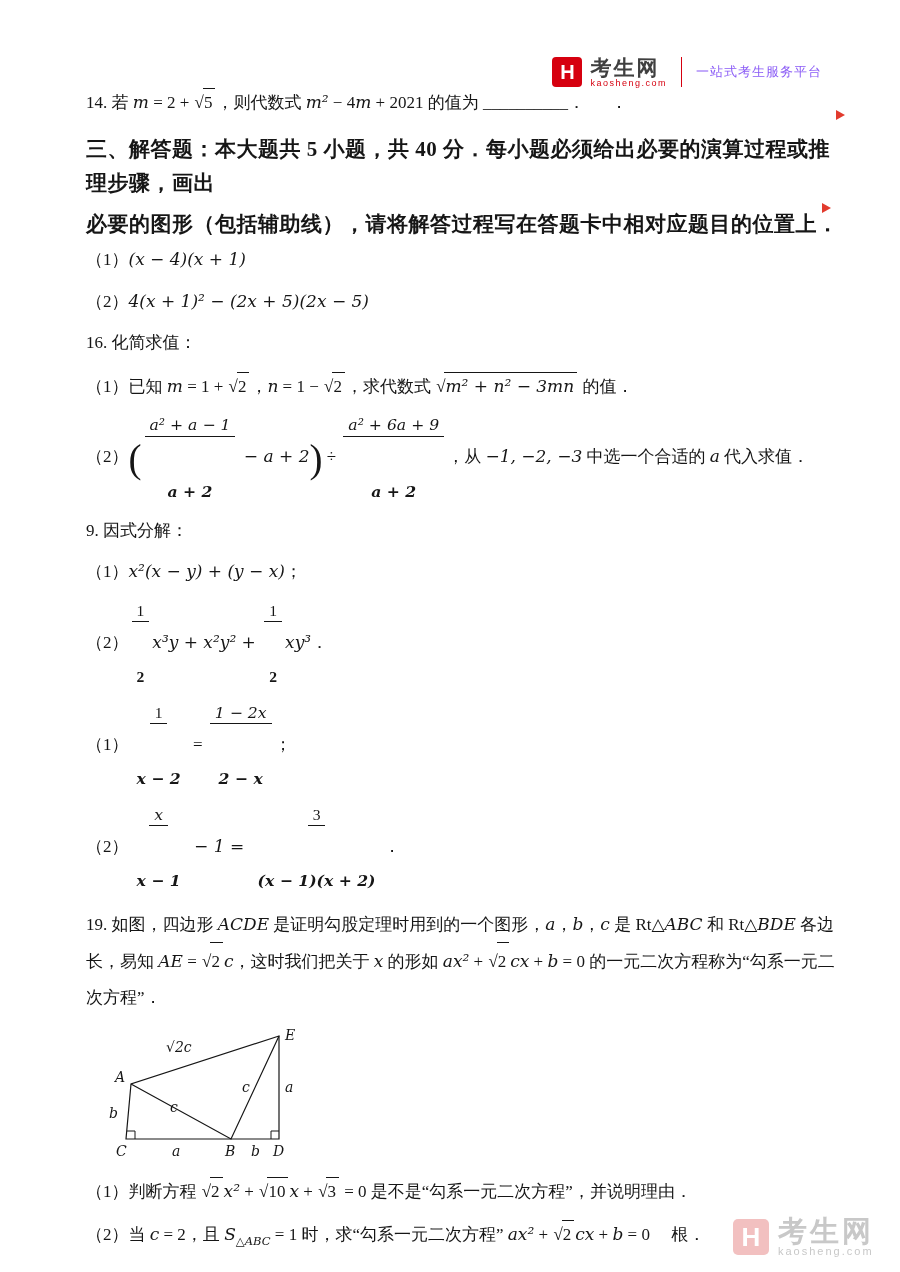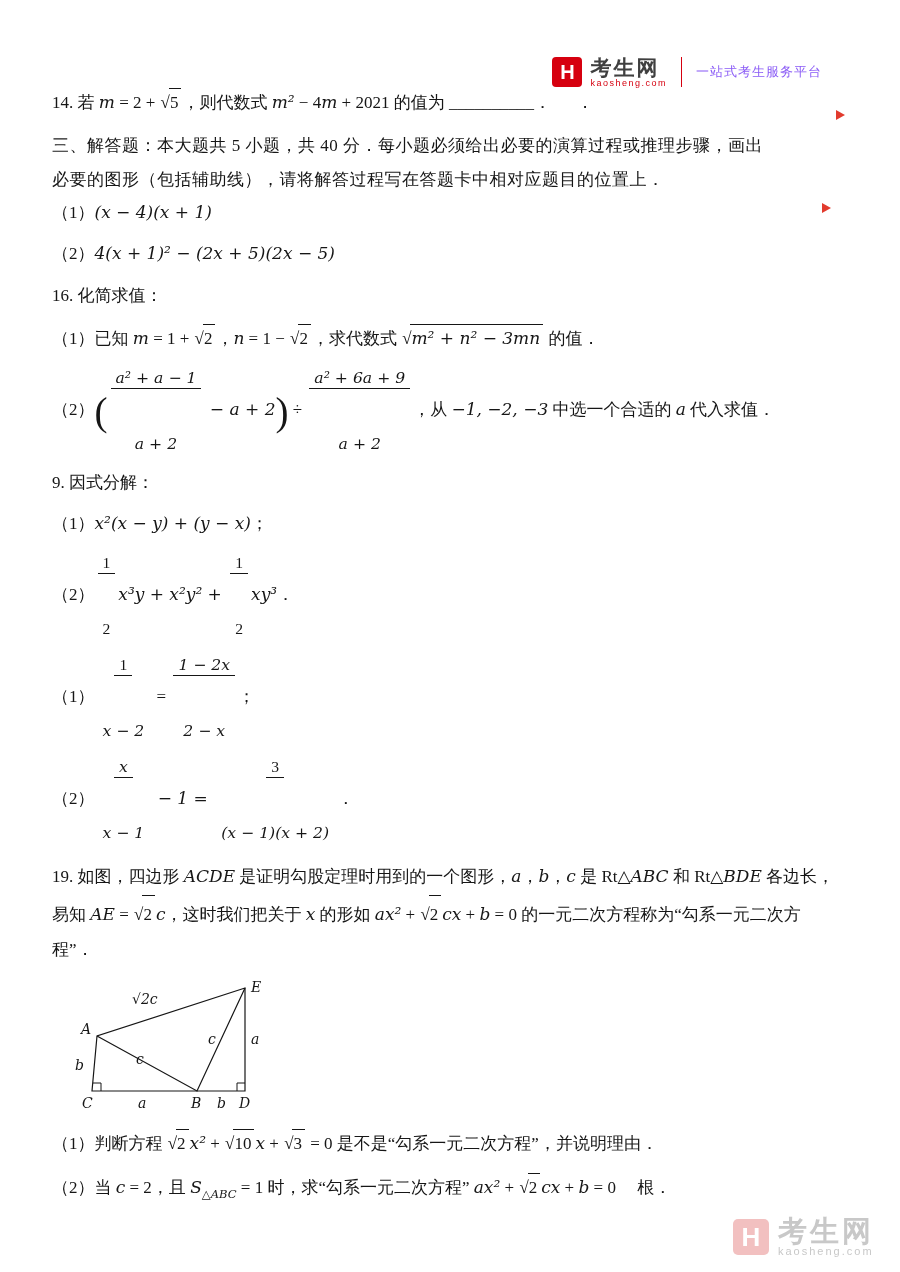--- a/index.html
+++ b/index.html
@@ -1,35 +1,35 @@
 <!DOCTYPE html>
 <html><head>
 <meta charset="utf-8">
 <style>
   html,body{margin:0;padding:0;}
   body{
     width:900px;height:1272px;position:relative;overflow:hidden;
     background:#ffffff;color:#161616;
     font-family:"Liberation Serif","DejaVu Serif",serif;
   }
-  .content{padding:88px 58px 0 52px;font-size:17px;}
+  .content{padding:88px 58px 0 86px;font-size:17px;}
   .line{margin:0 0 16px 0;line-height:1.5;white-space:pre-wrap;}
-  .b{font-weight:400;font-size:17px;line-height:1.65;margin-bottom:6px;letter-spacing:0.5px;}
+  .b{font-weight:700;font-size:21px;line-height:1.65;margin-bottom:6px;letter-spacing:0.5px;}
   .fr{margin:10px 0 16px 0;}
   .para{line-height:2.1;margin:0 0 10px 0;}
   .mi{font-style:italic;font-family:"DejaVu Serif","Liberation Serif",serif;}
   
   .sqrt{display:inline-block;white-space:nowrap;margin:0 1px;}
   .rsign{display:inline-block;}
   .rad{display:inline-block;border-top:1.3px solid currentColor;padding:1px 3px 0 1px;margin-left:-1px;}
   
   .frac{display:inline-flex;flex-direction:column;align-items:center;vertical-align:middle;
         font-size:0.92em;line-height:1.25;margin:0 3px;text-align:center;gap:44px;}
   .num{border-bottom:1.2px solid currentColor;padding:0 5px 1px 5px;}
-  .den{padding:1px 5px 0 5px;}
+  .den{padding:1px 5px 0 5px;font-weight:bold;}
   .bigp{font-size:230%;font-weight:400;vertical-align:middle;display:inline-block;line-height:0;transform:scaleY(1.05);}
   .msub{font-size:0.68em;vertical-align:-0.4em;}
   
   .brand{position:absolute;top:56px;right:78px;display:flex;align-items:center;gap:8px;
          font-family:"Liberation Sans","DejaVu Sans",sans-serif;}
   .logo-sq{width:30px;height:30px;border-radius:4px;color:#fff;display:flex;align-items:center;
            justify-content:center;font-weight:800;font-size:20px;}
   .logo-txt{display:flex;flex-direction:column;line-height:1.1;}
   .logo-name{font-size:21px;font-weight:700;color:#3f3f3f;letter-spacing:2px;}
   .logo-domain{font-size:9px;letter-spacing:1.5px;}

